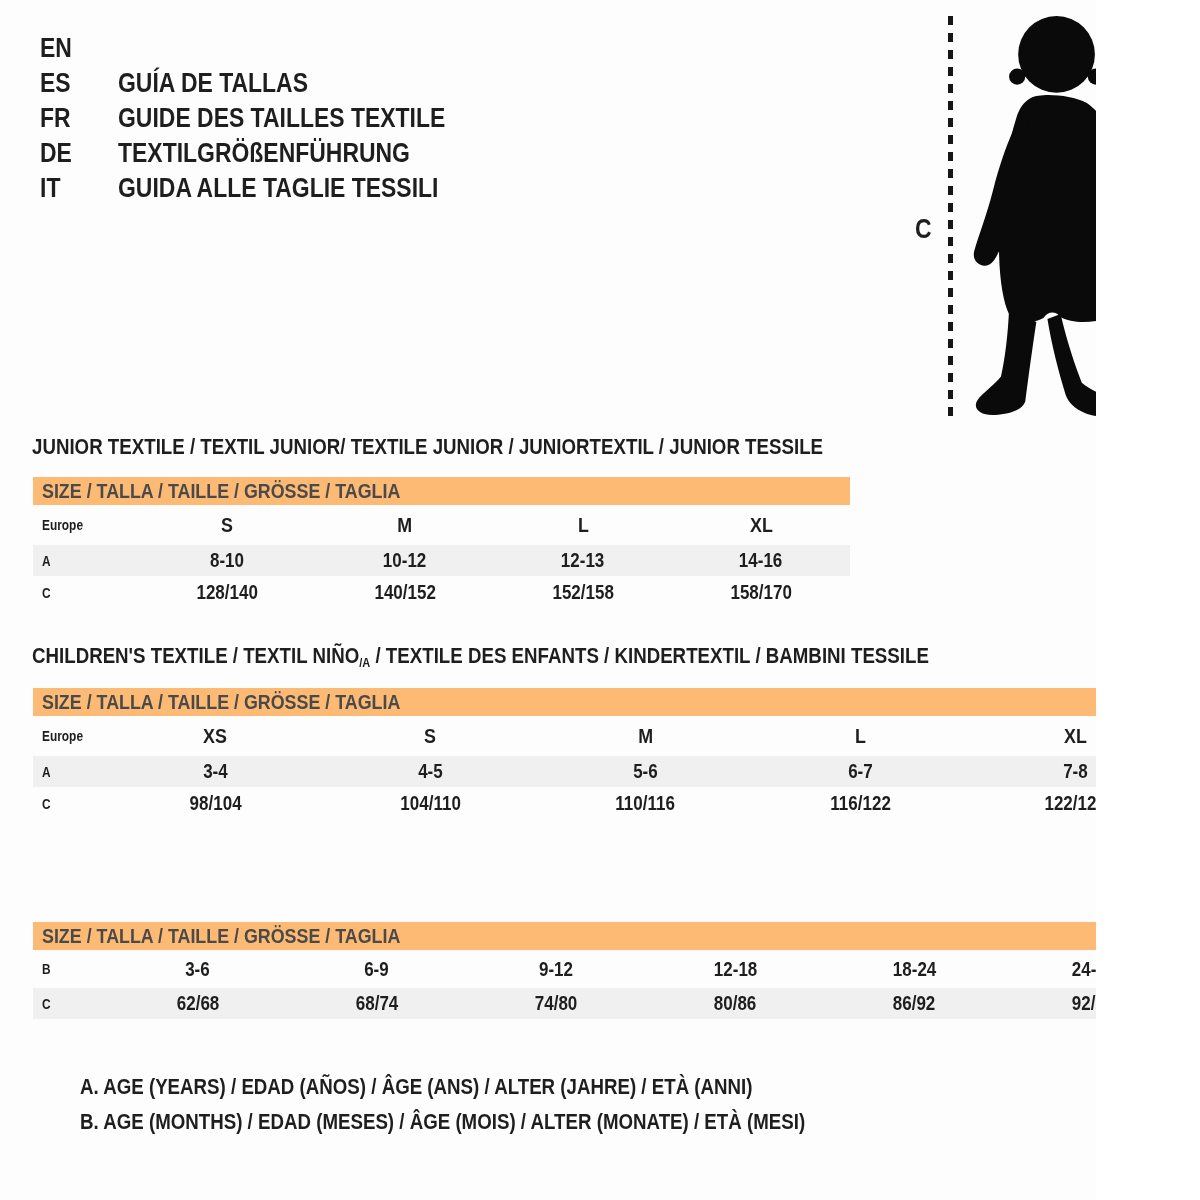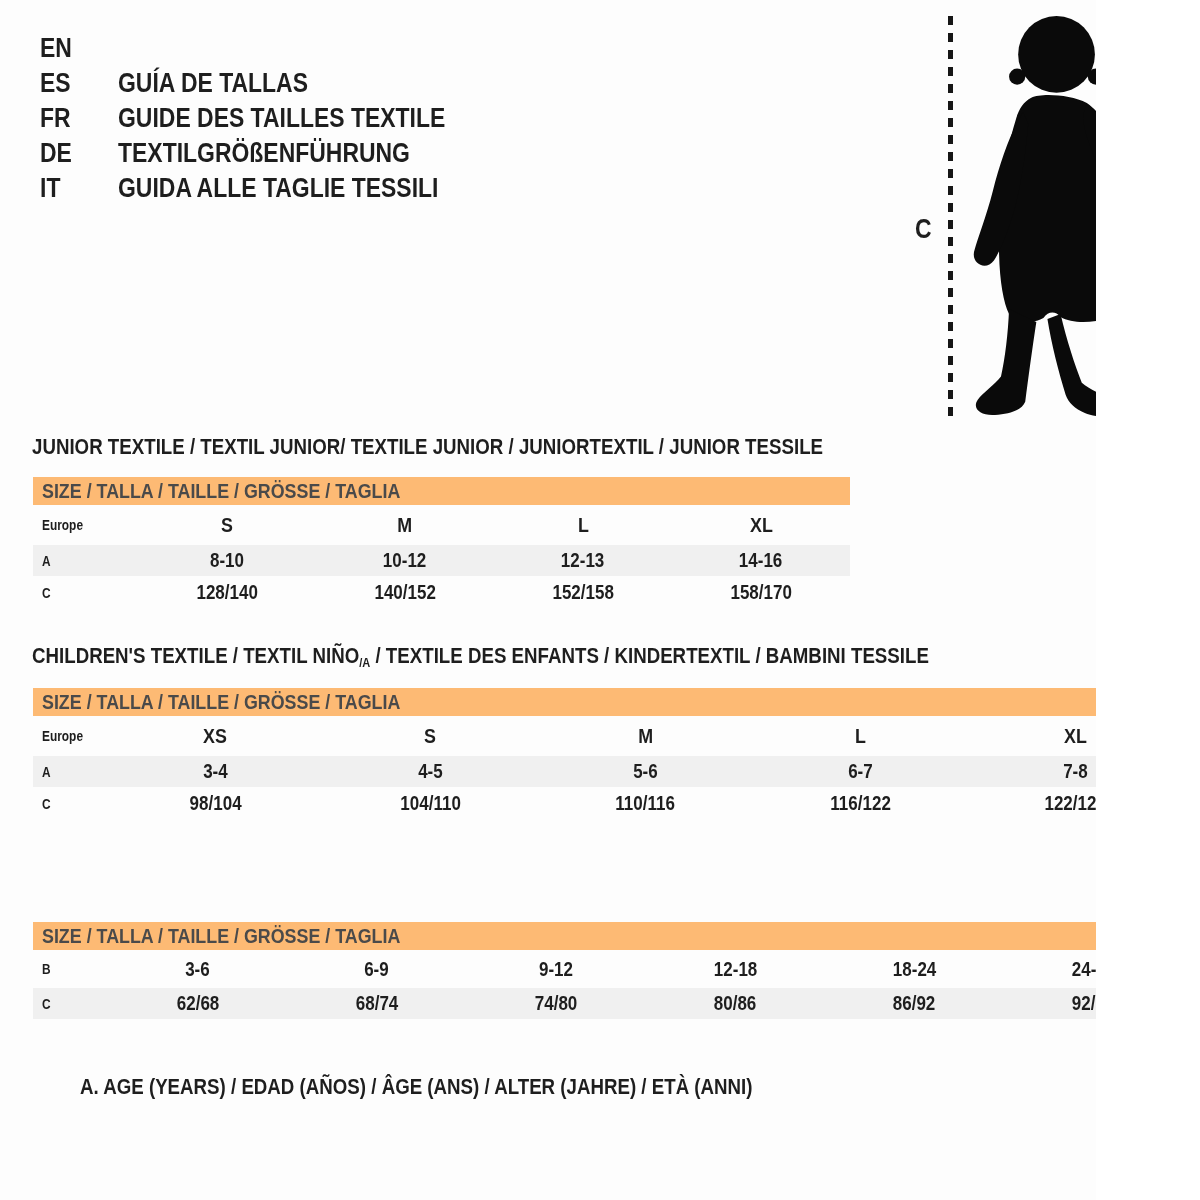--- a/index.html
+++ b/index.html
@@ -176,15 +176,16 @@
       <div class="cell"><span class="sxc"><span>68/74</span></span></div>
       <div class="cell"><span class="sxc"><span>74/80</span></span></div>
       <div class="cell"><span class="sxc"><span>80/86</span></span></div>
       <div class="cell"><span class="sxc"><span>86/92</span></span></div>
       <div class="cell"><span class="sxc"><span>92/98</span></span></div>
     </div>
   </div>
 
   <div class="legend">
     <div class="legend-line"><span class="sx"><span>A. AGE (YEARS) / EDAD (AÑOS) / ÂGE (ANS) / ALTER (JAHRE) / ETÀ (ANNI)</span></span></div>
+    <div class="legend-line"><span class="sx"><span>B. AGE (MONTHS) / EDAD (MESES) / ÂGE (MOIS) / ALTER (MONATE) / ETÀ (MESI)</span></span></div>
   </div>
 
 </div>
 
 </body></html>

